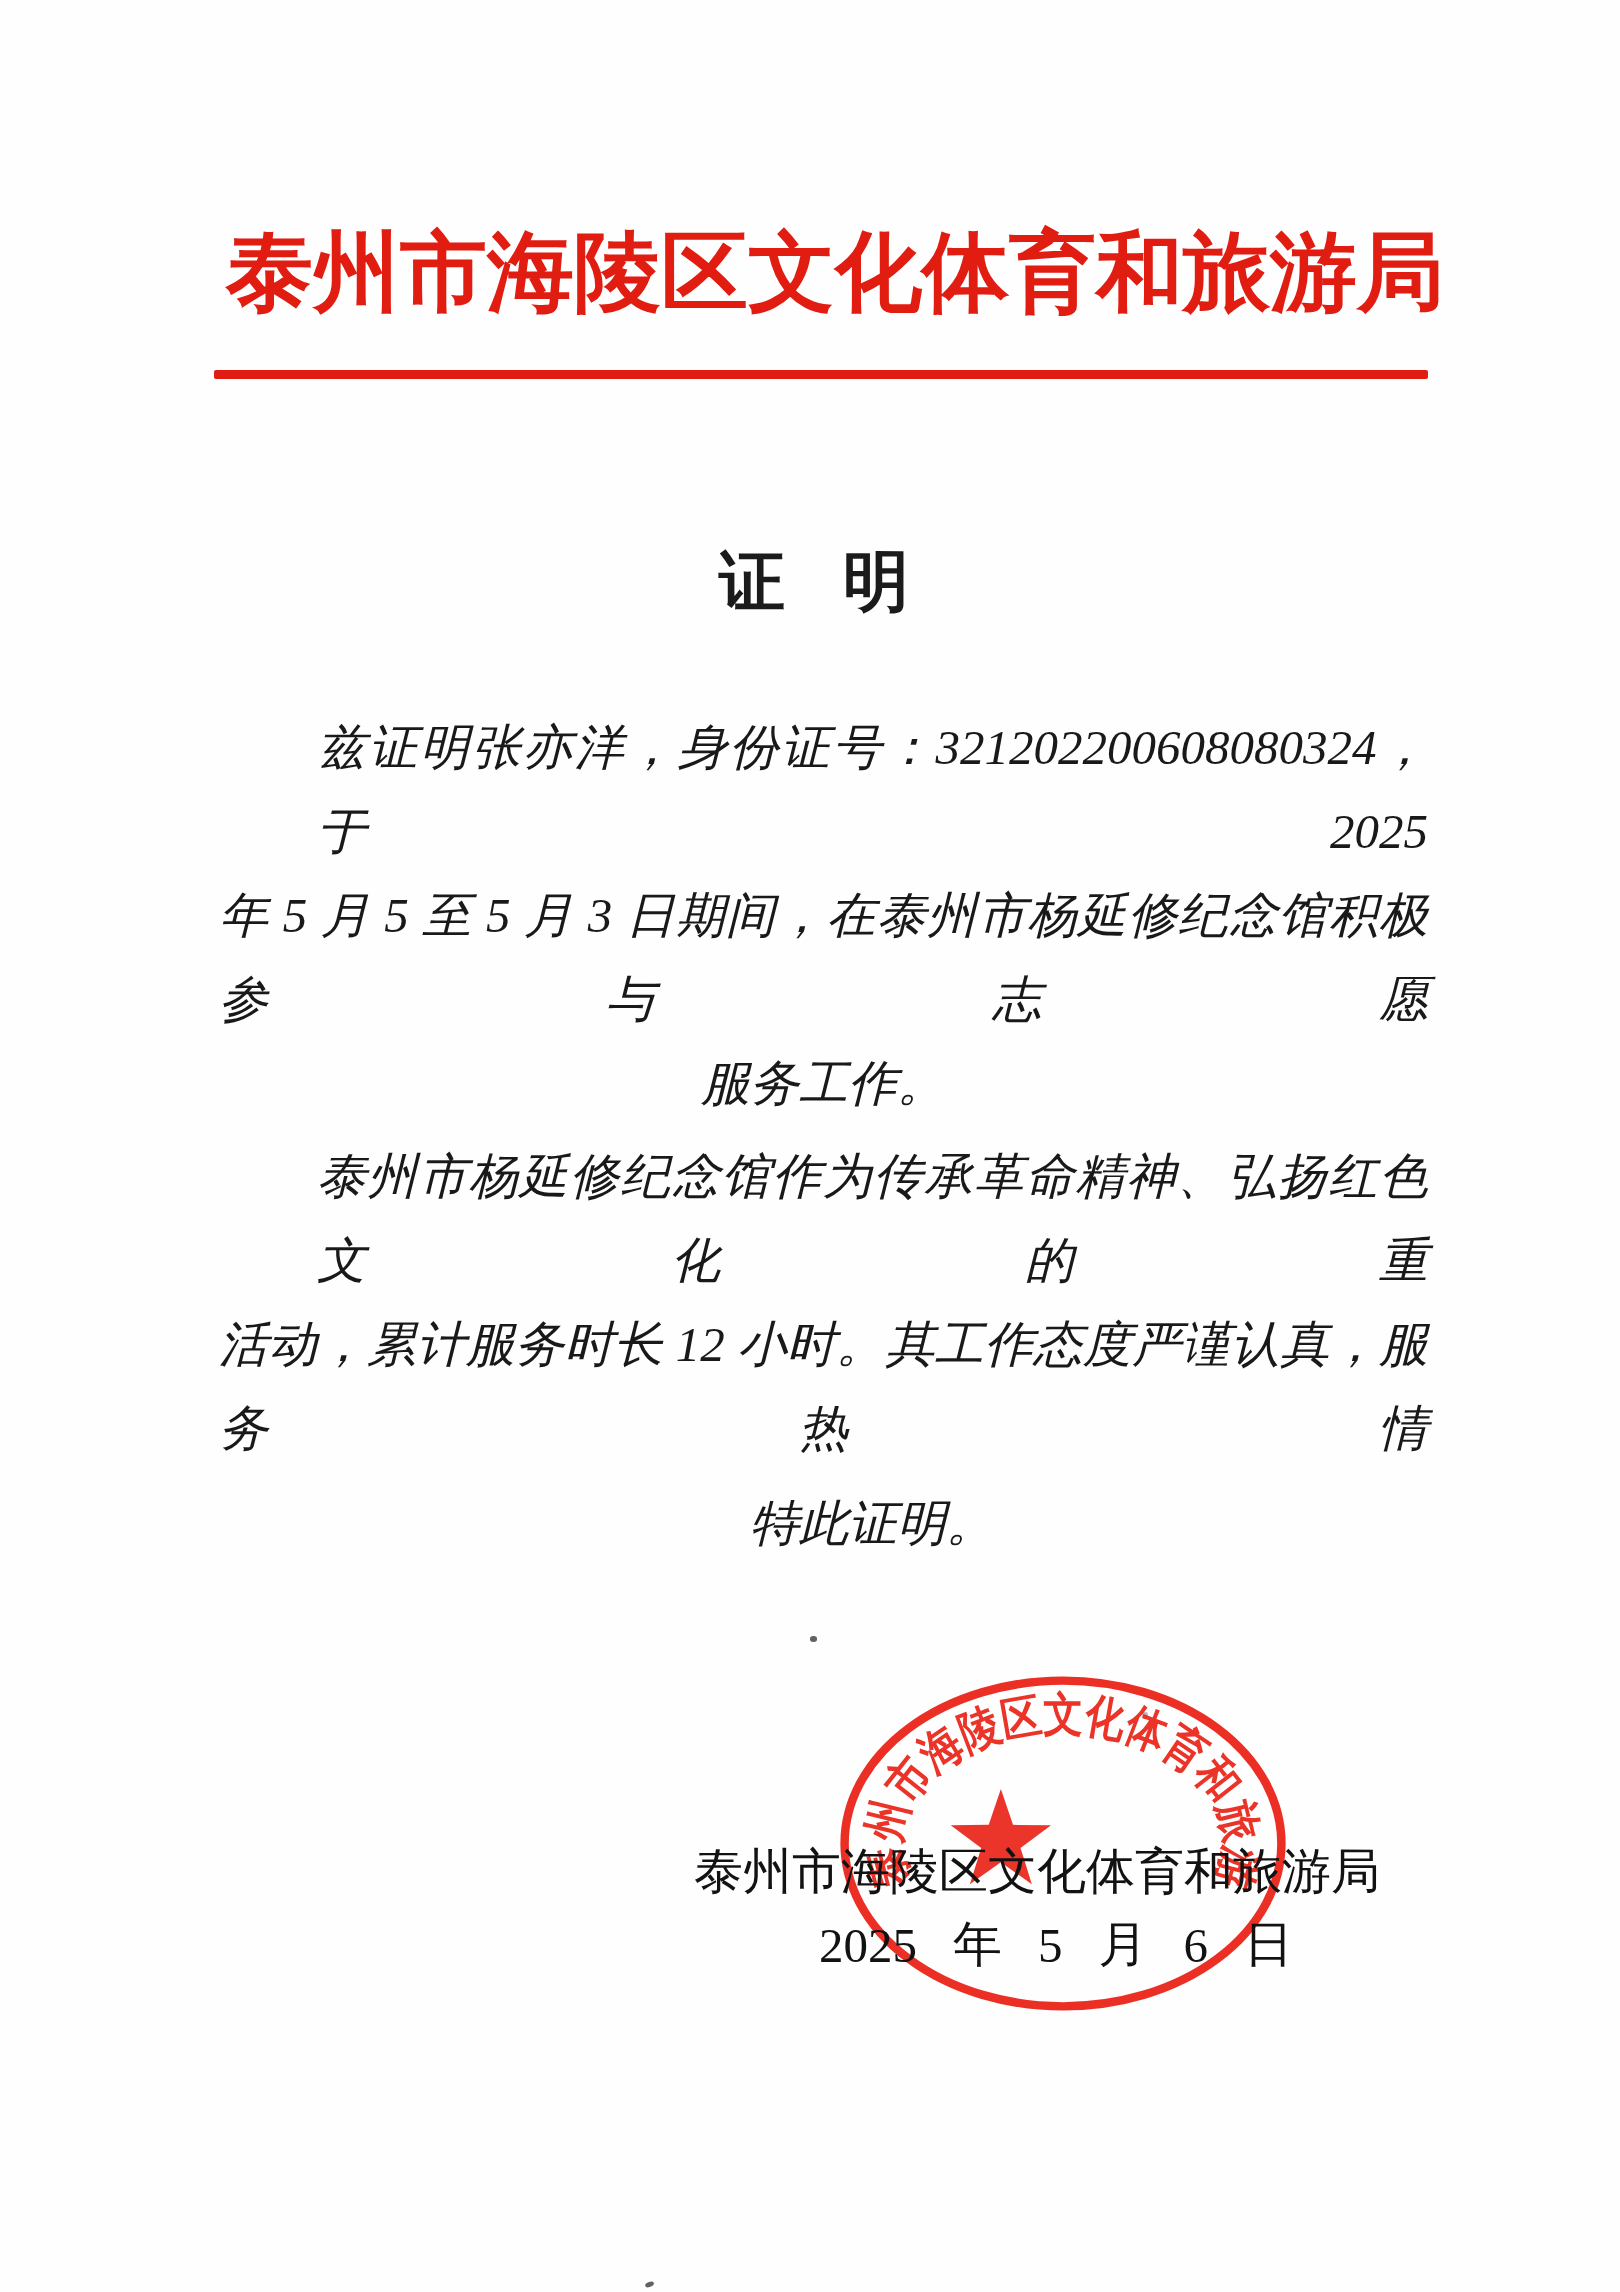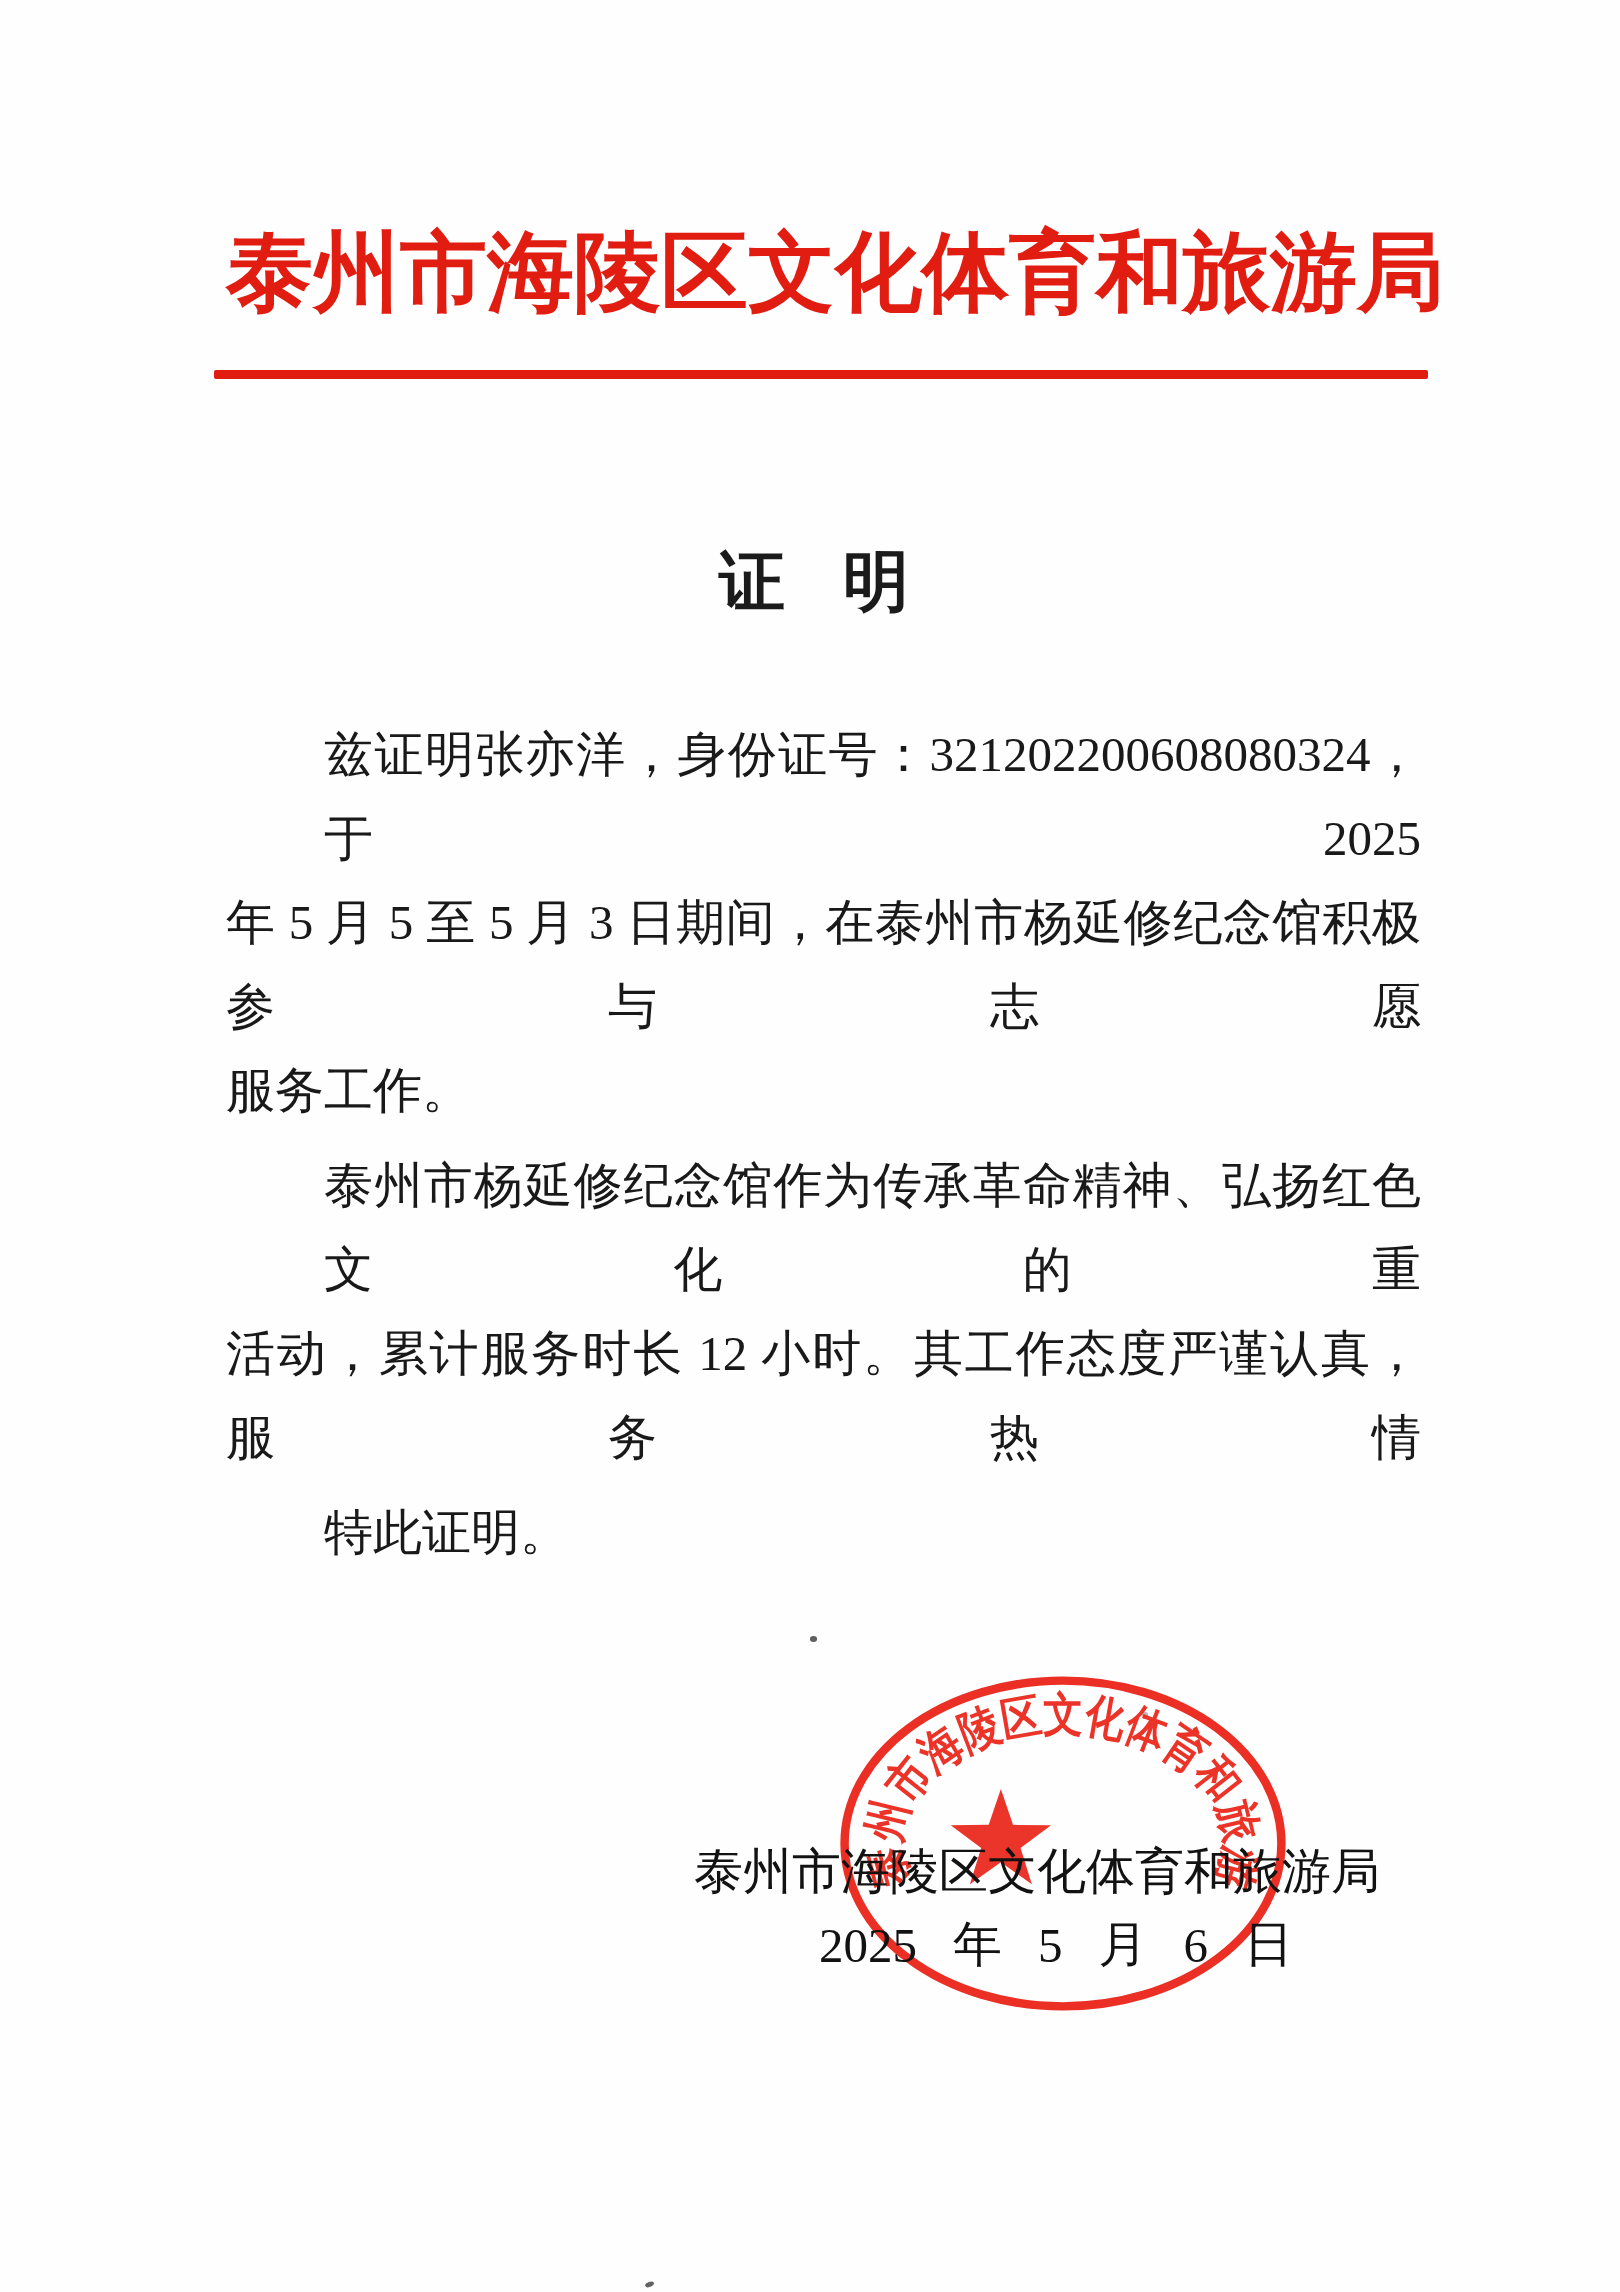--- a/index.html
+++ b/index.html
@@ -27,30 +27,30 @@
   .doc-title{
     position:absolute;left:719px;top:544px;width:190px;height:75px;
     display:flex;justify-content:space-between;
     font-size:66px;font-weight:bold;color:#1b1b1b;line-height:75px;
   }
   
   .body-block{
     position:absolute;left:215px;top:702px;width:1217px;
     font-size:49px;line-height:84px;color:#191919;
   }
-  .para{margin:11px;}
+  .para{margin:4px;font-style:italic;}
   .para.p2{margin-top:8.5px;}
   .para.p3{margin-top:11.3px;}
   .tline{width:100%;}
   .tline.fill{
     text-align:justify;text-align-last:justify;
     -moz-text-align-last:justify;text-justify:inter-character;
   }
   .tline.indent{padding-left:98px;box-sizing:border-box;}
-  .tline.shortline{text-align:left;}
+  .tline.shortline{text-align:center;}
   
   .seal{position:absolute;left:838px;top:1674px;width:450px;height:339px;z-index:1;}
   
   .signature-line{
     position:absolute;left:694px;top:1844px;width:629px;height:56px;
     display:flex;justify-content:space-between;align-items:center;
     font-size:49px;color:#121212;z-index:2;white-space:nowrap;
   }
   .date-line{
     position:absolute;left:819px;top:1917px;width:328px;height:56px;

